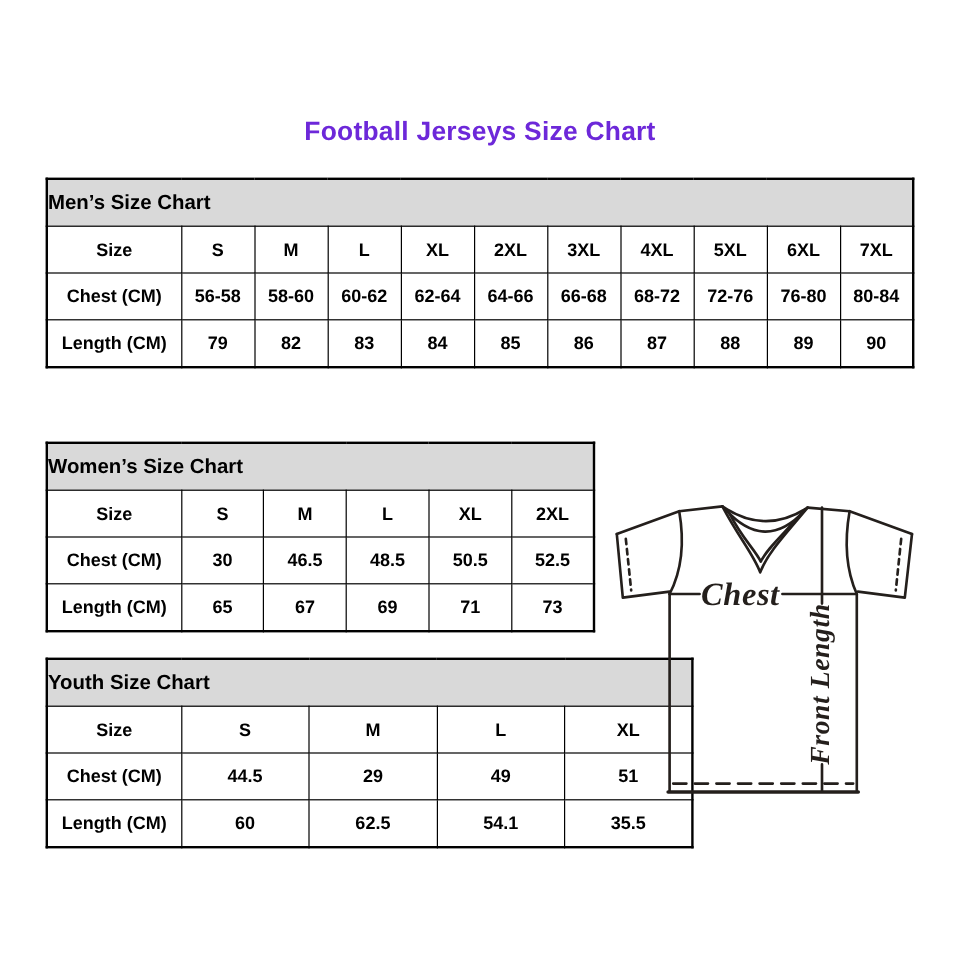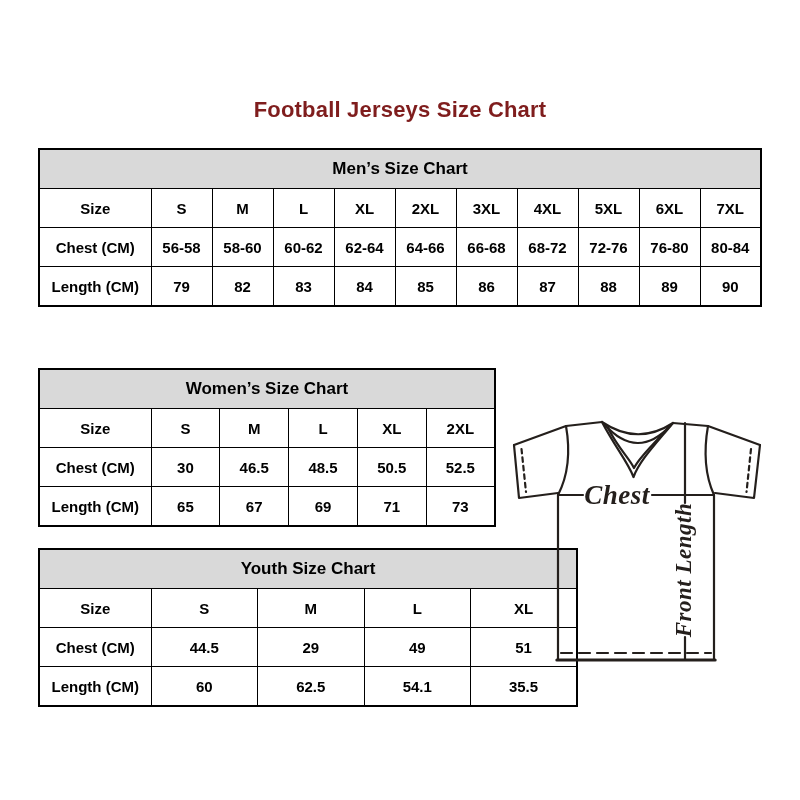--- a/index.html
+++ b/index.html
@@ -1,23 +1,23 @@
 <!DOCTYPE html>
 <html><head>
 <meta charset="utf-8">
 <style>
   html,body{margin:0;padding:0;background:#ffffff;}
   body{width:800px;height:800px;position:relative;font-family:"Liberation Sans",sans-serif;color:#000;}
   .canvas{position:absolute;left:0;top:0;width:800px;height:800px;background:#fff;overflow:hidden;}
   .page-title{position:absolute;top:97px;left:0;width:800px;margin:0;text-align:center;
-              font-size:22px;font-weight:bold;letter-spacing:0.2px;color:#7f1d1d;}
+              font-size:22px;font-weight:bold;letter-spacing:0.2px;color:#6d28d9;}
   table.size-table{position:absolute;border-collapse:collapse;table-layout:fixed;
                    border:2px solid #000;background:#fff;}
   table.size-table th{background:#d9d9d9;font-size:17px;font-weight:bold;height:38px;
-                      border:1px solid #000;padding:0;text-align:center;vertical-align:middle;}
+                      border:1px solid #000;padding:0;text-align:left;vertical-align:middle;}
   table.size-table td{border:1px solid #000;font-size:15px;font-weight:bold;height:38px;
                       padding:0;text-align:center;vertical-align:middle;white-space:nowrap;}
   #mens-table{left:38px;top:148px;width:724px;}
   #womens-table{left:38px;top:368px;width:458px;}
   #youth-table{left:38px;top:548px;width:540px;}
   .col-label{width:112px;}
   .jersey-svg{position:absolute;left:500px;top:400px;}
   .jersey-text{font-family:"Liberation Serif",serif;font-style:italic;font-weight:bold;fill:#241f1c;}
 </style>
 </head>

